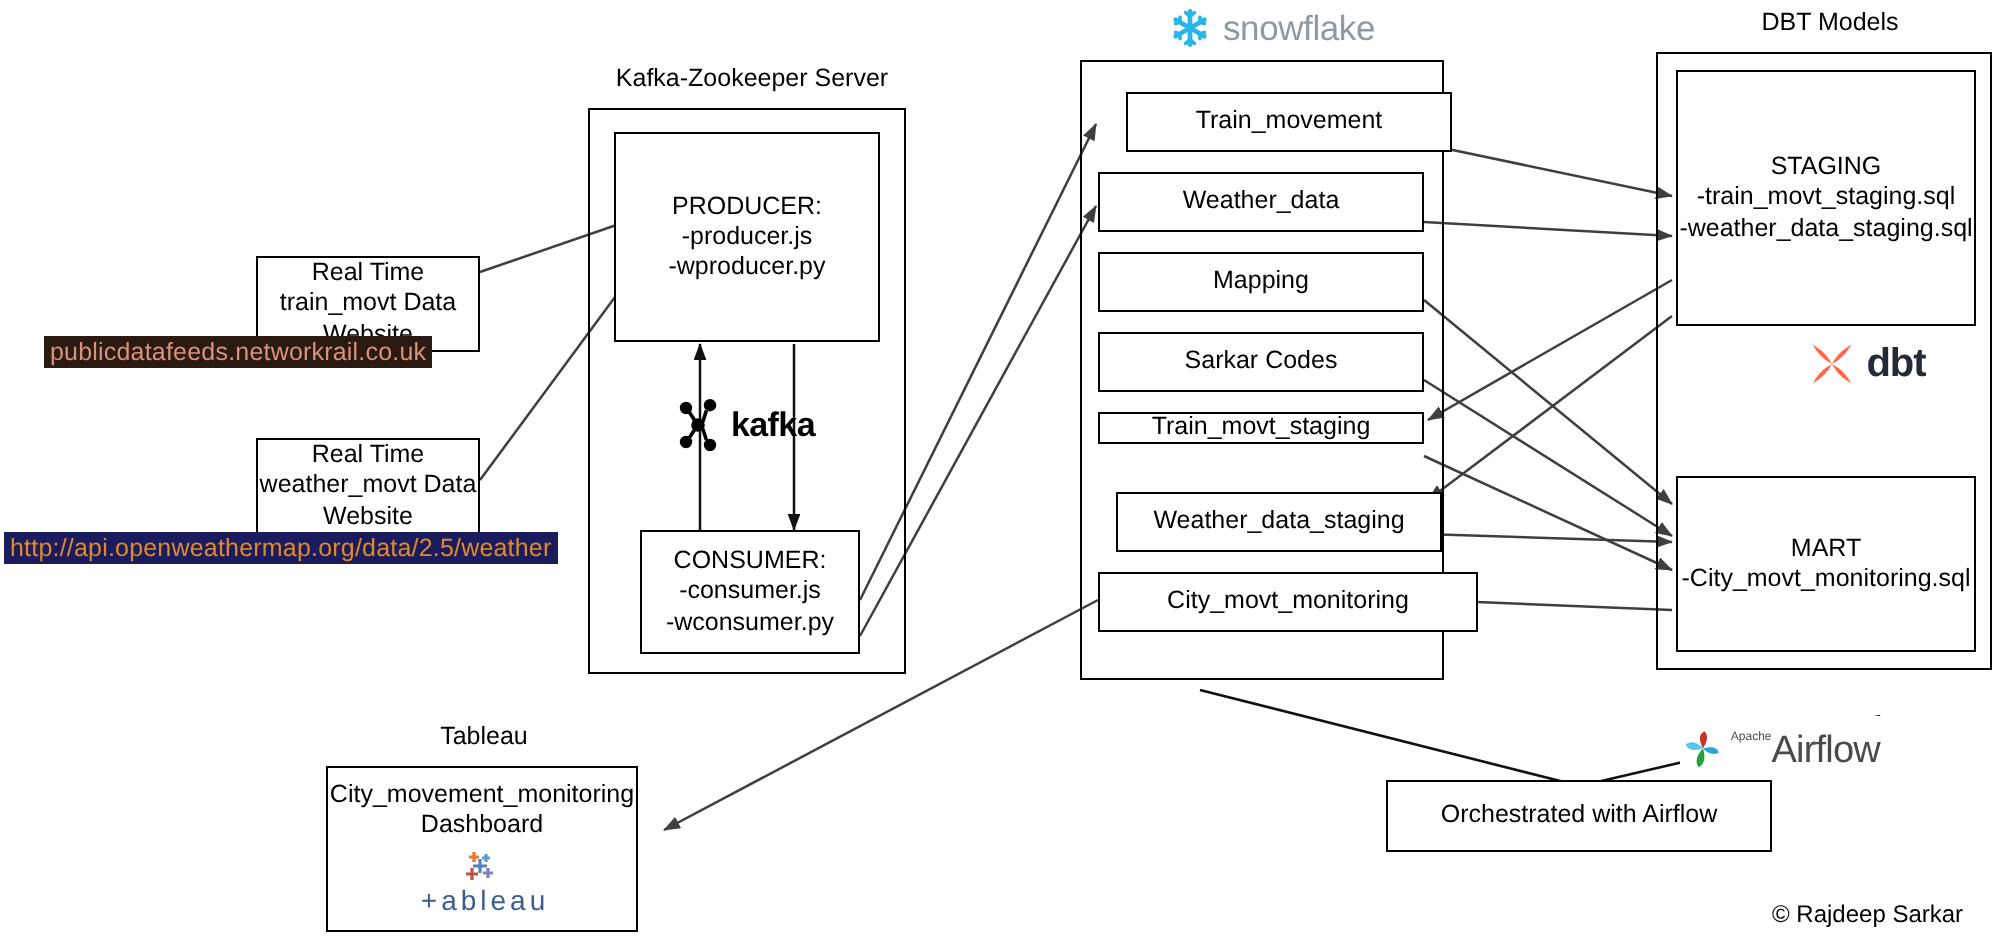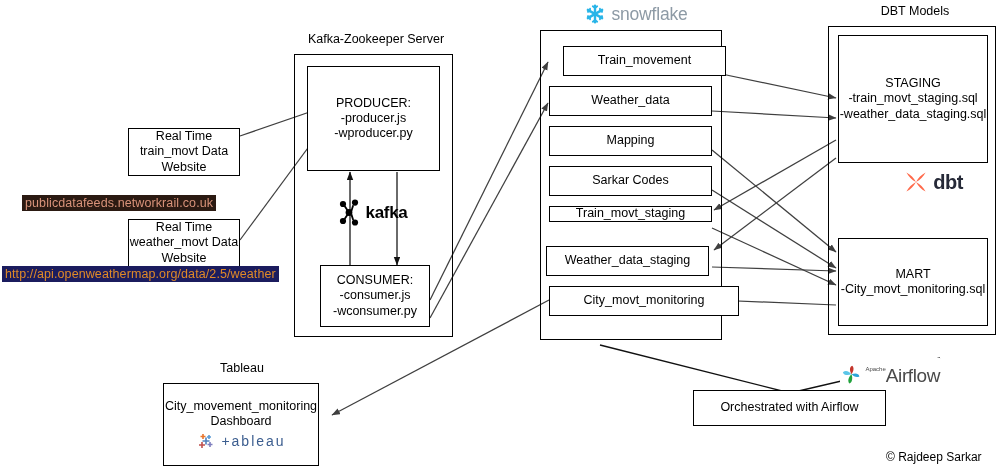--- a/index.html
+++ b/index.html
@@ -66,21 +66,21 @@
       <path d="M600,345 L790,393 L940,358"></path>
     </g>
   </svg>
 
   <div class="box" style="left:128px;top:128px;width:112px;height:48px;">
     <div class="bl">Real Time</div>
     <div class="bl">train_movt Data</div>
     <div class="bl">Website</div>
   </div>
 
-  <div class="urlchip" id="url1" style="left: 22px; top: 195px; background: rgb(43, 26, 18); color: rgb(217, 147, 122);">publicdatafeeds.networkrail.co.uk</div>
+  <div class="urlchip" id="url1" style="left: 22px; top: 168px; background: rgb(43, 26, 18); color: rgb(217, 147, 122);">publicdatafeeds.networkrail.co.uk</div>
 
   <div class="box" style="left:128px;top:219px;width:112px;height:48px;">
     <div class="bl">Real Time</div>
     <div class="bl">weather_movt Data</div>
     <div class="bl">Website</div>
   </div>
 
   <div class="urlchip" id="url2" style="left: 2px; top: 266px; background: rgb(27, 28, 94); color: rgb(224, 138, 40);">http://api.openweathermap.org/data/2.5/weather</div>
 
   <div class="grouplabel" style="left:296px;top:32px;width:160px;">Kafka-Zookeeper Server</div>
@@ -146,21 +146,21 @@
   </div>
   <div class="box" style="left:549px;top:126px;width:163px;height:30px;">
     <div class="bl">Mapping</div>
   </div>
   <div class="box" style="left:549px;top:166px;width:163px;height:30px;">
     <div class="bl">Sarkar Codes</div>
   </div>
   <div class="box" style="left:549px;top:206px;width:163px;height:16px;">
     <div class="bl">Train_movt_staging</div>
   </div>
-  <div class="box" style="left:546px;top:246px;width:163px;height:30px;">
+  <div class="box" style="left:558px;top:246px;width:163px;height:30px;">
     <div class="bl">Weather_data_staging</div>
   </div>
   <div class="box" style="left:549px;top:286px;width:190px;height:30px;">
     <div class="bl">City_movt_monitoring</div>
   </div>
 
   <div class="grouplabel" style="left:855px;top:4px;width:120px;">DBT Models</div>
   <div class="outline" style="left:828px;top:26px;width:168px;height:309px;"></div>
 
   <div class="box" style="left:838px;top:35px;width:150px;height:128px;">
@@ -197,21 +197,21 @@
   </div>
 
   <div class="box" style="left:693px;top:390px;width:193px;height:36px;">
     <div class="bl">Orchestrated with Airflow</div>
   </div>
 
   <div class="grouplabel" style="left:192px;top:361px;width:100px;">Tableau</div>
   <div class="box" style="left:163px;top:383px;width:156px;height:83px;">
     <div class="bl">City_movement_monitoring</div>
     <div class="bl">Dashboard</div>
-    <div style="display:flex;align-items:center;justify-content:center;margin-top:3px;">
+    <div style="display:flex;align-items:center;justify-content:center;margin-top:3px;flex-direction:column;">
       <svg width="22" height="18" viewBox="0 0 22 18">
         <g stroke-width="1.6" stroke-linecap="butt">
           <path d="M7 2 v5 M4.5 4.5 h5" stroke="#e8762d"></path>
           <path d="M13 3 v4 M11 5 h4" stroke="#5b9bd5"></path>
           <path d="M6 10 v6 M3 13 h6" stroke="#c0504d"></path>
           <path d="M14 10 v5 M11.5 12.5 h5" stroke="#7f7fbf"></path>
           <path d="M10 5.5 v7 M6.5 9 h7" stroke="#4f81bd"></path>
         </g>
       </svg>
       <span style="font-size:14px;color:#3b5d8f;letter-spacing:2px;margin-left:3px;">+ableau</span>

